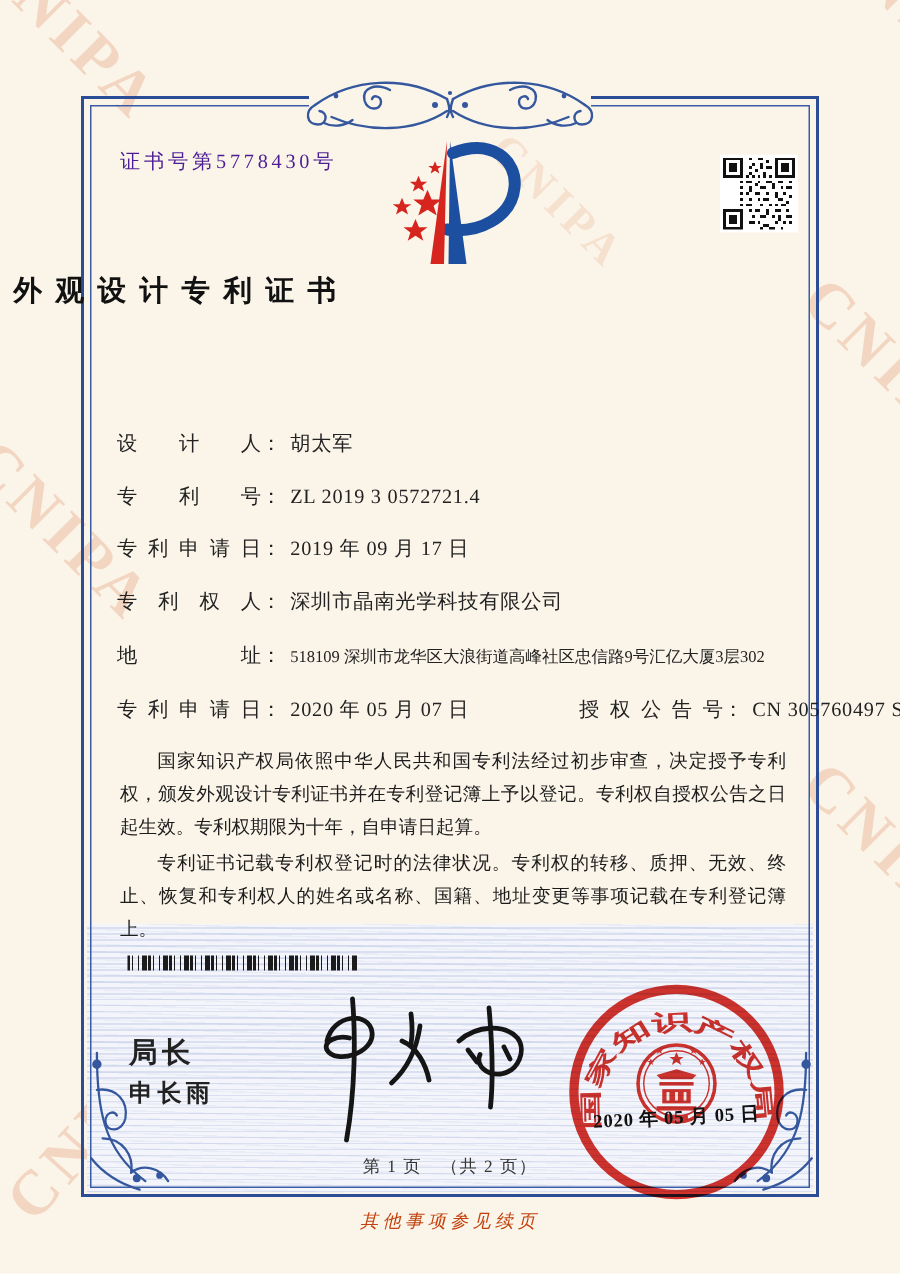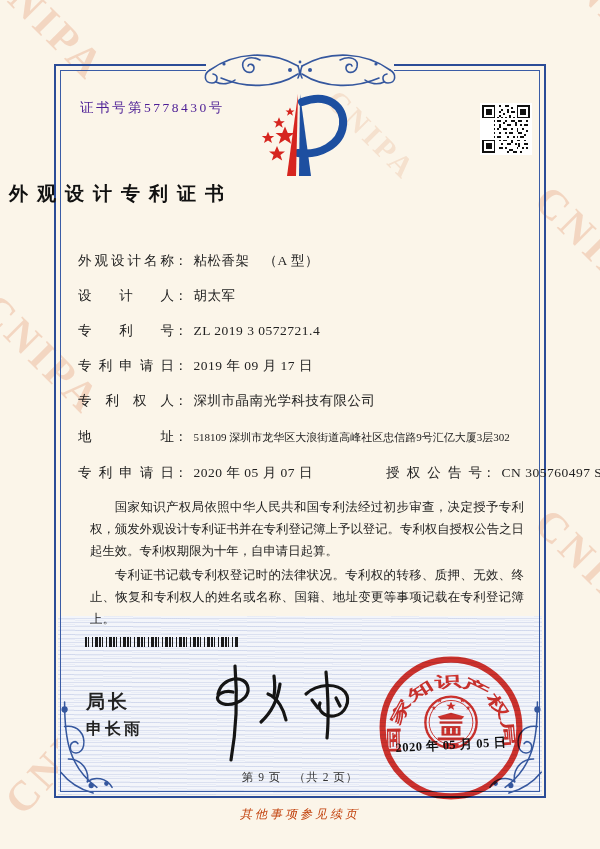--- a/index.html
+++ b/index.html
@@ -52,21 +52,21 @@
   .row{position:absolute; left:78px; z-index:5; font-size:13.5px; white-space:nowrap;}
   .field-label{display:inline-block; width:96px; text-align:justify; text-align-last:justify;
     -moz-text-align-last:justify; font-weight:500;}
   .colon{display:inline-block; margin-right:6px;}
   .val{letter-spacing:.5px;}
   .row.addr .val{font-size:11px; letter-spacing:0;}
   .pair2{position:absolute; left:308px; top:0; white-space:nowrap;}
   
   .paras{position:absolute; left:78px; top:496px; width:446px; z-index:5;
     font-size:12.4px; line-height:1.78; text-align:justify; color:#1c1c1c;}
-  .paras p{margin:0 0 2px 12px; text-indent:2em;}
+  .paras p{margin:0 0 2px 2px; text-indent:2em;}
   
   .barcode{position:absolute; left:85px; top:637px; width:153px; height:10px; z-index:5;
     background:repeating-linear-gradient(90deg,
       #1b1b1b 0 2px, transparent 2px 3px, #1b1b1b 3px 4px, transparent 4px 7px,
       #1b1b1b 7px 8px, transparent 8px 10px, #1b1b1b 10px 13px, transparent 13px 14px);}
   .director-title{position:absolute; left:86px; top:689px; z-index:5; font-size:19px;
     font-weight:700; letter-spacing:3px; font-family:"Liberation Sans","DejaVu Sans",sans-serif;}
   .director-name{position:absolute; left:86px; top:719px; z-index:5; font-size:16px;
     font-weight:700; letter-spacing:3px; font-family:"Liberation Sans","DejaVu Sans",sans-serif;}
   .signature{position:absolute; left:188px; top:660px; z-index:5;}
@@ -187,23 +187,20 @@
       M8,16h2v1h-2z M13,16h1v1h-1z M16,16h1v1h-1z M18,16h1v1h-1z M20,16h2v1h-2z
       M9,18h1v1h-1z M11,18h2v1h-2z M15,18h1v2h-1z M18,18h2v1h-2z M22,18h1v1h-1z
       M10,20h1v1h-1z M13,20h2v1h-2z M17,20h1v1h-1z M19,20h1v2h-1z M22,20h2v1h-2z
       M9,22h2v1h-2z M12,22h1v1h-1z M14,23h2v1h-2z M18,22h1v1h-1z M21,22h1v1h-1z M23,22h1v1h-1z
       M13,24h1v1h-1z M16,24h2v1h-2z M20,24h1v1h-1z"></path>
     </g>
   </svg>
 
   <div class="title">外观设计专利证书</div>
 
-  <div class="row" style="top:252px">
-    <span class="field-label">外观设计名称</span><span class="colon">：</span><span class="val">粘松香架　（A 型）</span>
-  </div>
   <div class="row" style="top:287px">
     <span class="field-label">设计人</span><span class="colon">：</span><span class="val">胡太军</span>
   </div>
   <div class="row" style="top:322px">
     <span class="field-label">专利号</span><span class="colon">：</span><span class="val">ZL 2019 3 0572721.4</span>
   </div>
   <div class="row" style="top:357px">
     <span class="field-label">专利申请日</span><span class="colon">：</span><span class="val">2019 年 09 月 17 日</span>
   </div>
   <div class="row" style="top:392px">
@@ -269,17 +266,17 @@
             <rect x="79" y="80" width="2" height="6"></rect>
             <rect x="85" y="80" width="2" height="6"></rect>
         </g>
         <rect x="66" y="90" width="28" height="3"></rect>
         <rect x="72" y="96" width="16" height="3.5" rx="1"></rect>
       </g>
     </g>
   </svg>
   <div class="seal-date">2020 年 05 月 05 日</div>
 
-  <div class="page-footer">第 9 页　（共 2 页）</div>
+  <div class="page-footer">第 1 页　（共 2 页）</div>
 
   <div class="cont-note">其他事项参见续页</div>
 
 </div>
 
 </body></html>

